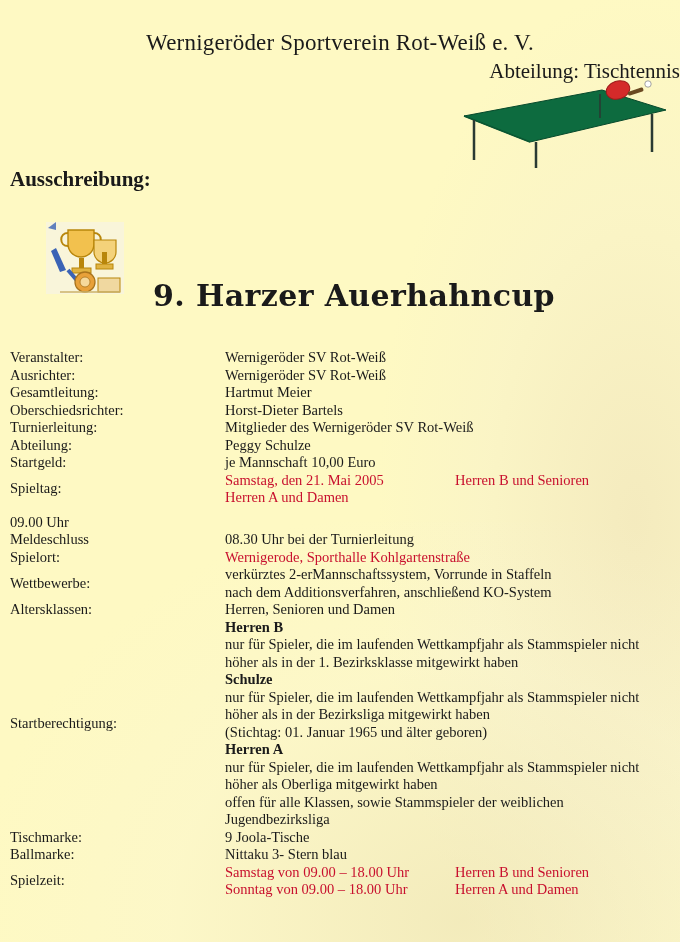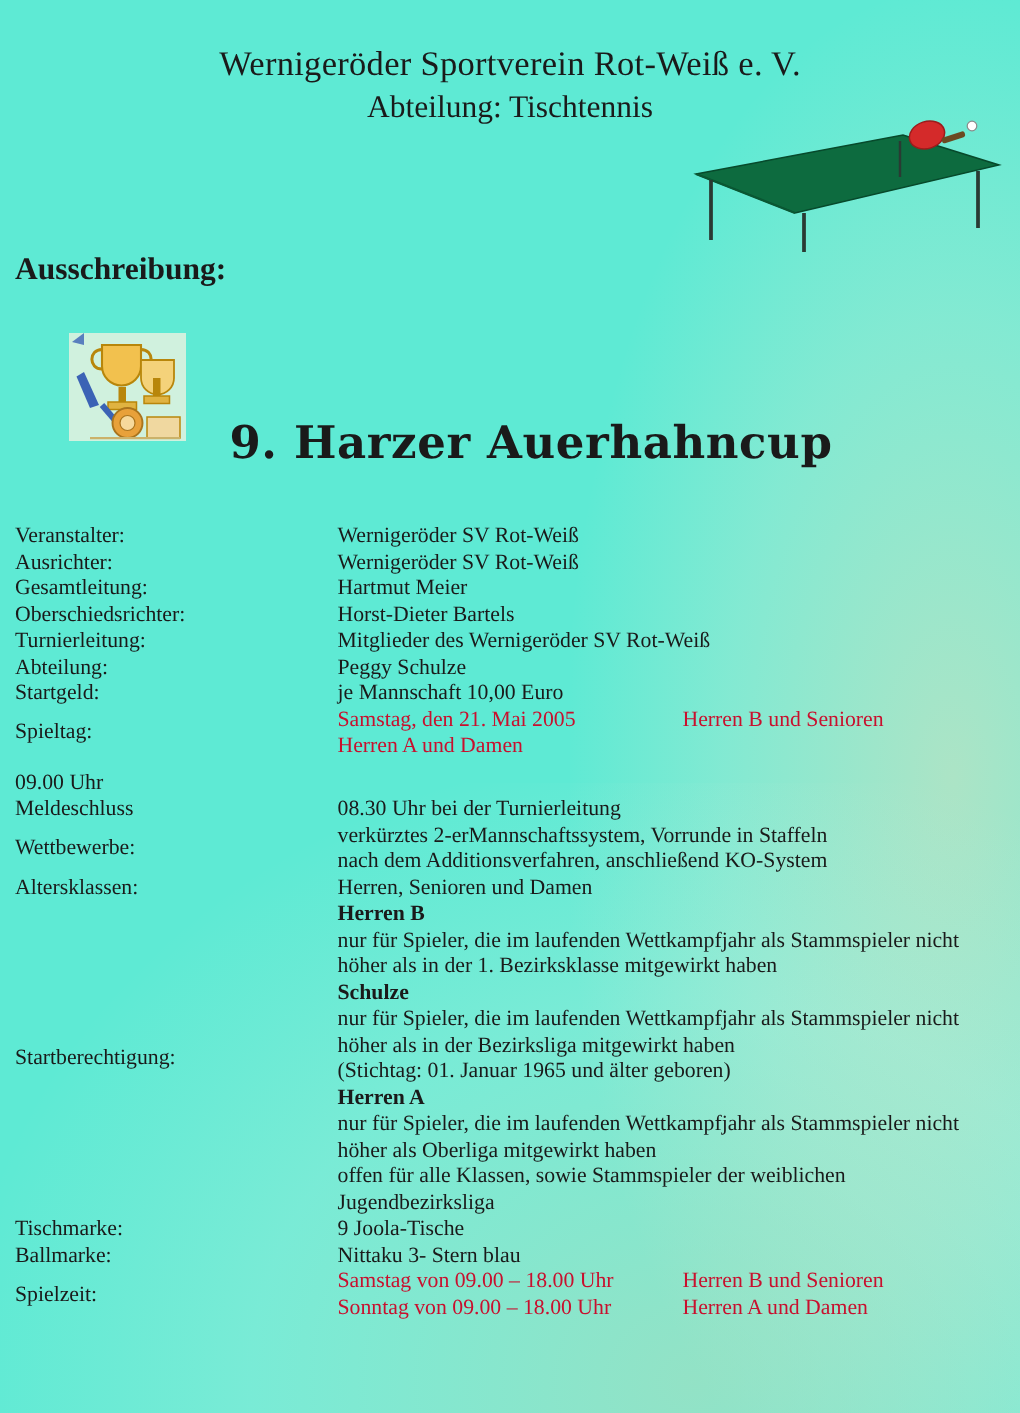--- a/index.html
+++ b/index.html
@@ -11,21 +11,21 @@
     width: 680px;
     height: 942px;
     position: relative;
     overflow: hidden;
     font-family: "Liberation Serif", serif;
     color: #1a1a1a;
   }
   .page {
     position: absolute;
     inset: 0;
-    background: #5eead4;
+    background: #fef9c3;
   }
   
   .paper-tint {
     position: absolute;
     right: 0; top: 0;
     width: 300px; height: 942px;
     background: radial-gradient(ellipse at 85% 55%, rgba(236,223,186,0.55) 0%, rgba(240,232,205,0.25) 42%, rgba(255,255,255,0) 72%);
     pointer-events: none;
   }
   .paper-tint2 {
@@ -42,20 +42,21 @@
     top: 30px; left: 0; width: 680px;
     text-align: center;
   }
   .hdr .l1 {
     font-size: 23px;
     letter-spacing: 0.2px;
   }
   .hdr .l2 {
     font-size: 21px;
     margin-top: 3px;
+    text-align: right;
   }
 
   
   .ausschreibung {
     position: absolute;
     left: 10px; top: 167px;
     font-size: 21px;
     font-weight: bold;
   }
 
@@ -219,20 +220,24 @@
 
     <div class="gap2"></div>
 
     <div class="row">
       <div class="val">09.00 Uhr</div>
     </div>
     <div class="row">
       <div class="lbl">Meldeschluss</div>
       <div class="val">08.30 Uhr bei der Turnierleitung</div>
     </div>
+    <div class="row">
+      <div class="lbl">Spielort:</div>
+      <div class="val red">Wernigerode, Sporthalle Kohlgartenstraße</div>
+    </div>
 
     <div class="row">
       <div class="lbl">Wettbewerbe:</div>
       <div class="val">
         <div>verkürztes 2-erMannschaftssystem, Vorrunde in Staffeln</div>
         <div>nach dem Additionsverfahren, anschließend KO-System</div>
       </div>
     </div>
 
     <div class="row">

